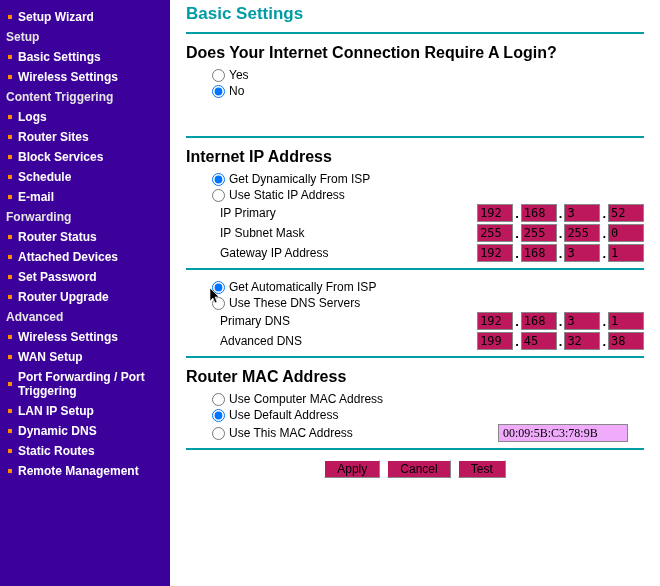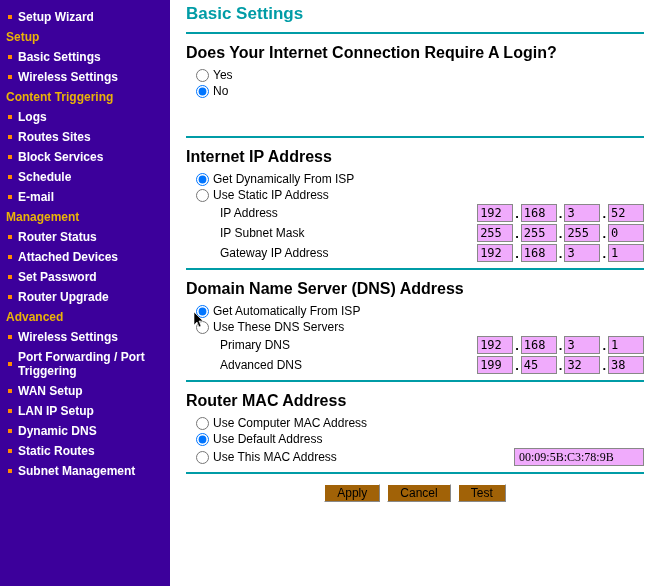--- a/index.html
+++ b/index.html
@@ -24,21 +24,21 @@
     padding: 4px 6px 0 6px;
     overflow: hidden;
   }
   .nav-item, .nav-group {
     display: flex;
     align-items: center;
     margin: 6px 0;
     line-height: 14px;
   }
   .nav-group {
-    color: #eab308;
+    color: #e5e5e5;
     font-weight: bold;
     font-size: 12px;
   }
   .nav-item {
     color: #ffffff;
     font-weight: bold;
     font-size: 12px;
     cursor: pointer;
   }
   .bullet {
@@ -70,21 +70,21 @@
     margin: 6px 0 10px 0;
   }
   .section-heading {
     font-weight: bold;
     font-size: 16px;
     margin: 4px 0 6px 0;
   }
   .radio-row {
     display: flex;
     align-items: center;
-    margin: 2px 0;
+    margin: 2px 16px;
     padding-left: 10px;
   }
   .radio-row input[type=radio] {
     margin: 0 4px 0 0;
   }
   .radio-label { font-size: 12px; }
 
   .ip-row, .mac-row {
     display: flex;
     align-items: center;
@@ -100,38 +100,38 @@
     align-items: center;
     gap: 2px;
   }
   .octets input {
     width: 36px;
     height: 18px;
     font-family: monospace;
     font-size: 12px;
     text-align: left;
     padding: 0 2px;
-    background:#f0abfc;
+    background:#be185d;
     border:1px solid #888;
   }
   .dot { font-size: 13px; font-weight: bold; }
   input.mac {
     width:130px; height:18px; font-family:Liberation Serif, serif; font-size:12px;
     background:#f0abfc; border:1px solid #888; padding:0 4px;
   }
   .buttons {
     text-align: center;
     margin-top: 8px;
   }
   .buttons button {
     font-family: Verdana, sans-serif;
     font-size: 12px;
     padding: 1px 12px;
     margin: 0 2px;
-    background:#a16207;
+    background:#be185d;
     border:1px solid #888;
     border-top-color:#fff;
     border-left-color:#fff;
     cursor:pointer;
   }
 
   .cursor-pointer {
     position:absolute;
     pointer-events:none;
   }
@@ -155,35 +155,35 @@
         <span class="bullet"></span>
         <span>Wireless Settings</span>
       </div>
       <div class="nav-group">Content Triggering</div>
       <div class="nav-item">
         <span class="bullet"></span>
         <span>Logs</span>
       </div>
       <div class="nav-item">
         <span class="bullet"></span>
-        <span>Routes Sites</span>
+        <span>Router Sites</span>
       </div>
       <div class="nav-item">
         <span class="bullet"></span>
         <span>Block Services</span>
       </div>
       <div class="nav-item">
         <span class="bullet"></span>
         <span>Schedule</span>
       </div>
       <div class="nav-item">
         <span class="bullet"></span>
         <span>E-mail</span>
       </div>
-      <div class="nav-group">Management</div>
+      <div class="nav-group">Forwarding</div>
       <div class="nav-item">
         <span class="bullet"></span>
         <span>Router Status</span>
       </div>
       <div class="nav-item">
         <span class="bullet"></span>
         <span>Attached Devices</span>
       </div>
       <div class="nav-item">
         <span class="bullet"></span>
@@ -193,41 +193,41 @@
         <span class="bullet"></span>
         <span>Router Upgrade</span>
       </div>
       <div class="nav-group">Advanced</div>
       <div class="nav-item">
         <span class="bullet"></span>
         <span>Wireless Settings</span>
       </div>
       <div class="nav-item">
         <span class="bullet"></span>
+        <span>WAN Setup</span>
+      </div>
+      <div class="nav-item">
+        <span class="bullet"></span>
         <span>Port Forwarding / Port Triggering</span>
       </div>
       <div class="nav-item">
         <span class="bullet"></span>
-        <span>WAN Setup</span>
-      </div>
-      <div class="nav-item">
-        <span class="bullet"></span>
         <span>LAN IP Setup</span>
       </div>
       <div class="nav-item">
         <span class="bullet"></span>
         <span>Dynamic DNS</span>
       </div>
       <div class="nav-item">
         <span class="bullet"></span>
         <span>Static Routes</span>
       </div>
       <div class="nav-item">
         <span class="bullet"></span>
-        <span>Subnet Management</span>
+        <span>Remote Management</span>
       </div>
     </div>
 
   <div class="content">
 
     <h1 class="page-title">Basic Settings</h1>
     <hr class="sep">
 
     <div class="section-heading">Does Your Internet Connection Require A Login?</div>
 
@@ -248,21 +248,21 @@
     <div class="radio-row">
       <input type="radio" name="ipmode" checked="" style="">
       <span class="radio-label">Get Dynamically From ISP</span>
     </div>
     <div class="radio-row">
       <input type="radio" name="ipmode" style="">
       <span class="radio-label">Use Static IP Address</span>
     </div>
 
     <div class="ip-row">
-      <span class="field-label">IP Address</span>
+      <span class="field-label">IP Primary</span>
       <span class="octets">
           <input value="192" style="">
           <span class="dot">.</span>
           <input value="168" style="">
           <span class="dot">.</span>
           <input value="3" style="">
           <span class="dot">.</span>
           <input value="52" style="">
         </span>
     </div>
@@ -286,21 +286,20 @@
           <input value="168" style="">
           <span class="dot">.</span>
           <input value="3" style="">
           <span class="dot">.</span>
           <input value="1" style="">
         </span>
     </div>
 
     <hr class="sep">
 
-    <div class="section-heading">Domain Name Server (DNS) Address</div>
 
     <div class="radio-row" style="position:relative">
       <input type="radio" name="dnsmode" checked="" style="">
       <span class="radio-label">Get Automatically From ISP</span>
 
       <svg class="cursor-pointer" style="left:8px;top:8px" width="14" height="18" viewBox="0 0 14 18">
           <path d="M0 0 L0 13 L3 10 L5 15 L7 14 L5 9 L9 9 Z" fill="#000" stroke="#fff" stroke-width="0.6"></path>
         </svg>
     </div>
     <div class="radio-row">

